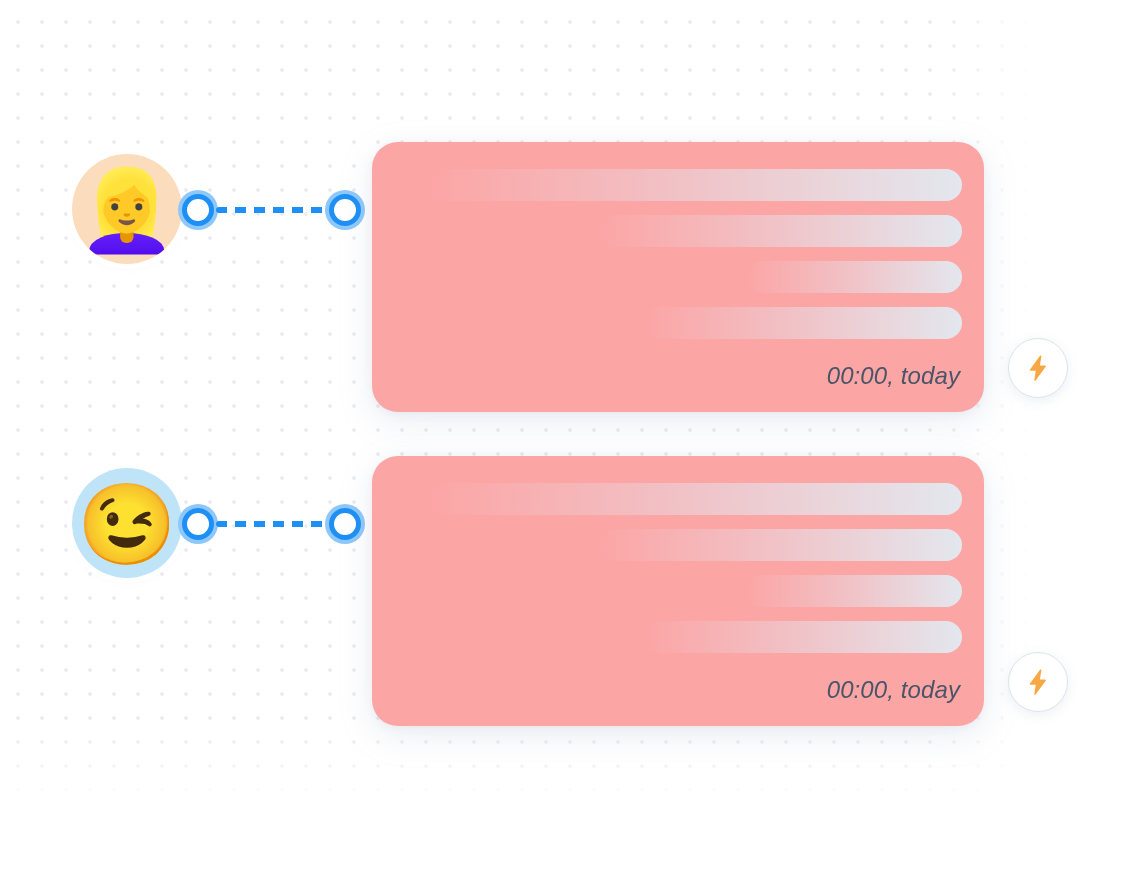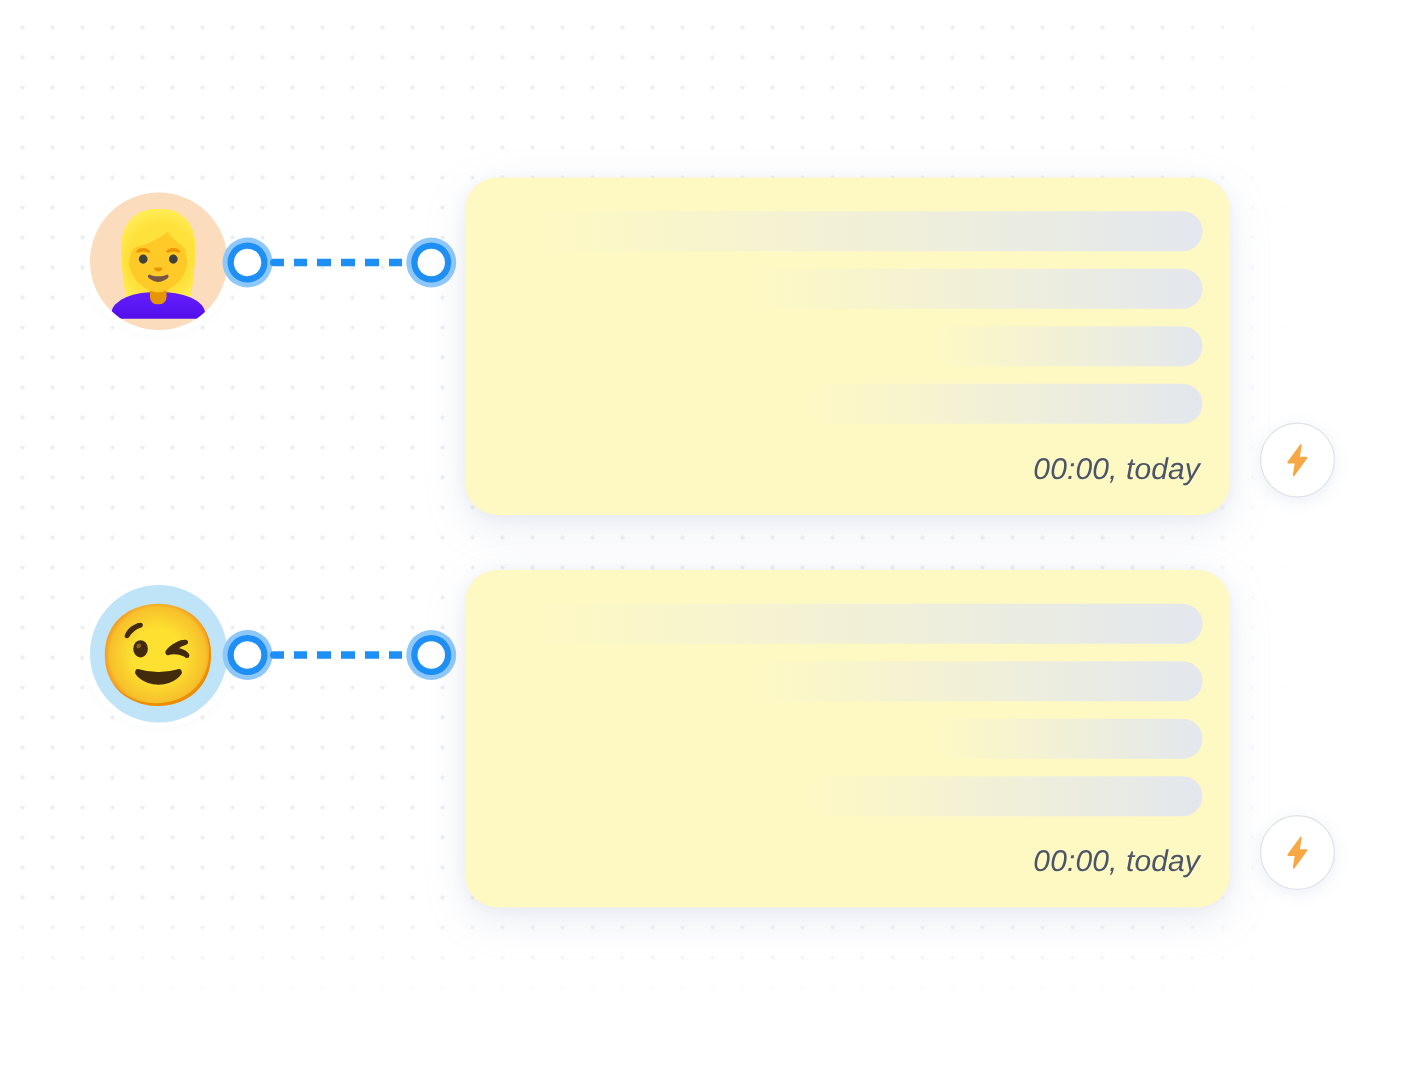--- a/index.html
+++ b/index.html
@@ -114,21 +114,21 @@
     border-radius: 3px;
   }
 
   
   .card {
     position: absolute;
     left: 372px;
     top: 0px;
     width: 612px;
     height: 270px;
-    background: #fef9c3;
+    background: #fca5a5;
     border-radius: 26px;
     box-shadow: 0 10px 34px rgba(143,156,192,0.17),
                 0 2px 10px rgba(143,156,192,0.10);
     box-sizing: border-box;
     padding: 24px 22px 18px 22px;
     display: flex;
     flex-direction: column;
   }
 
   .skeleton-lines {

